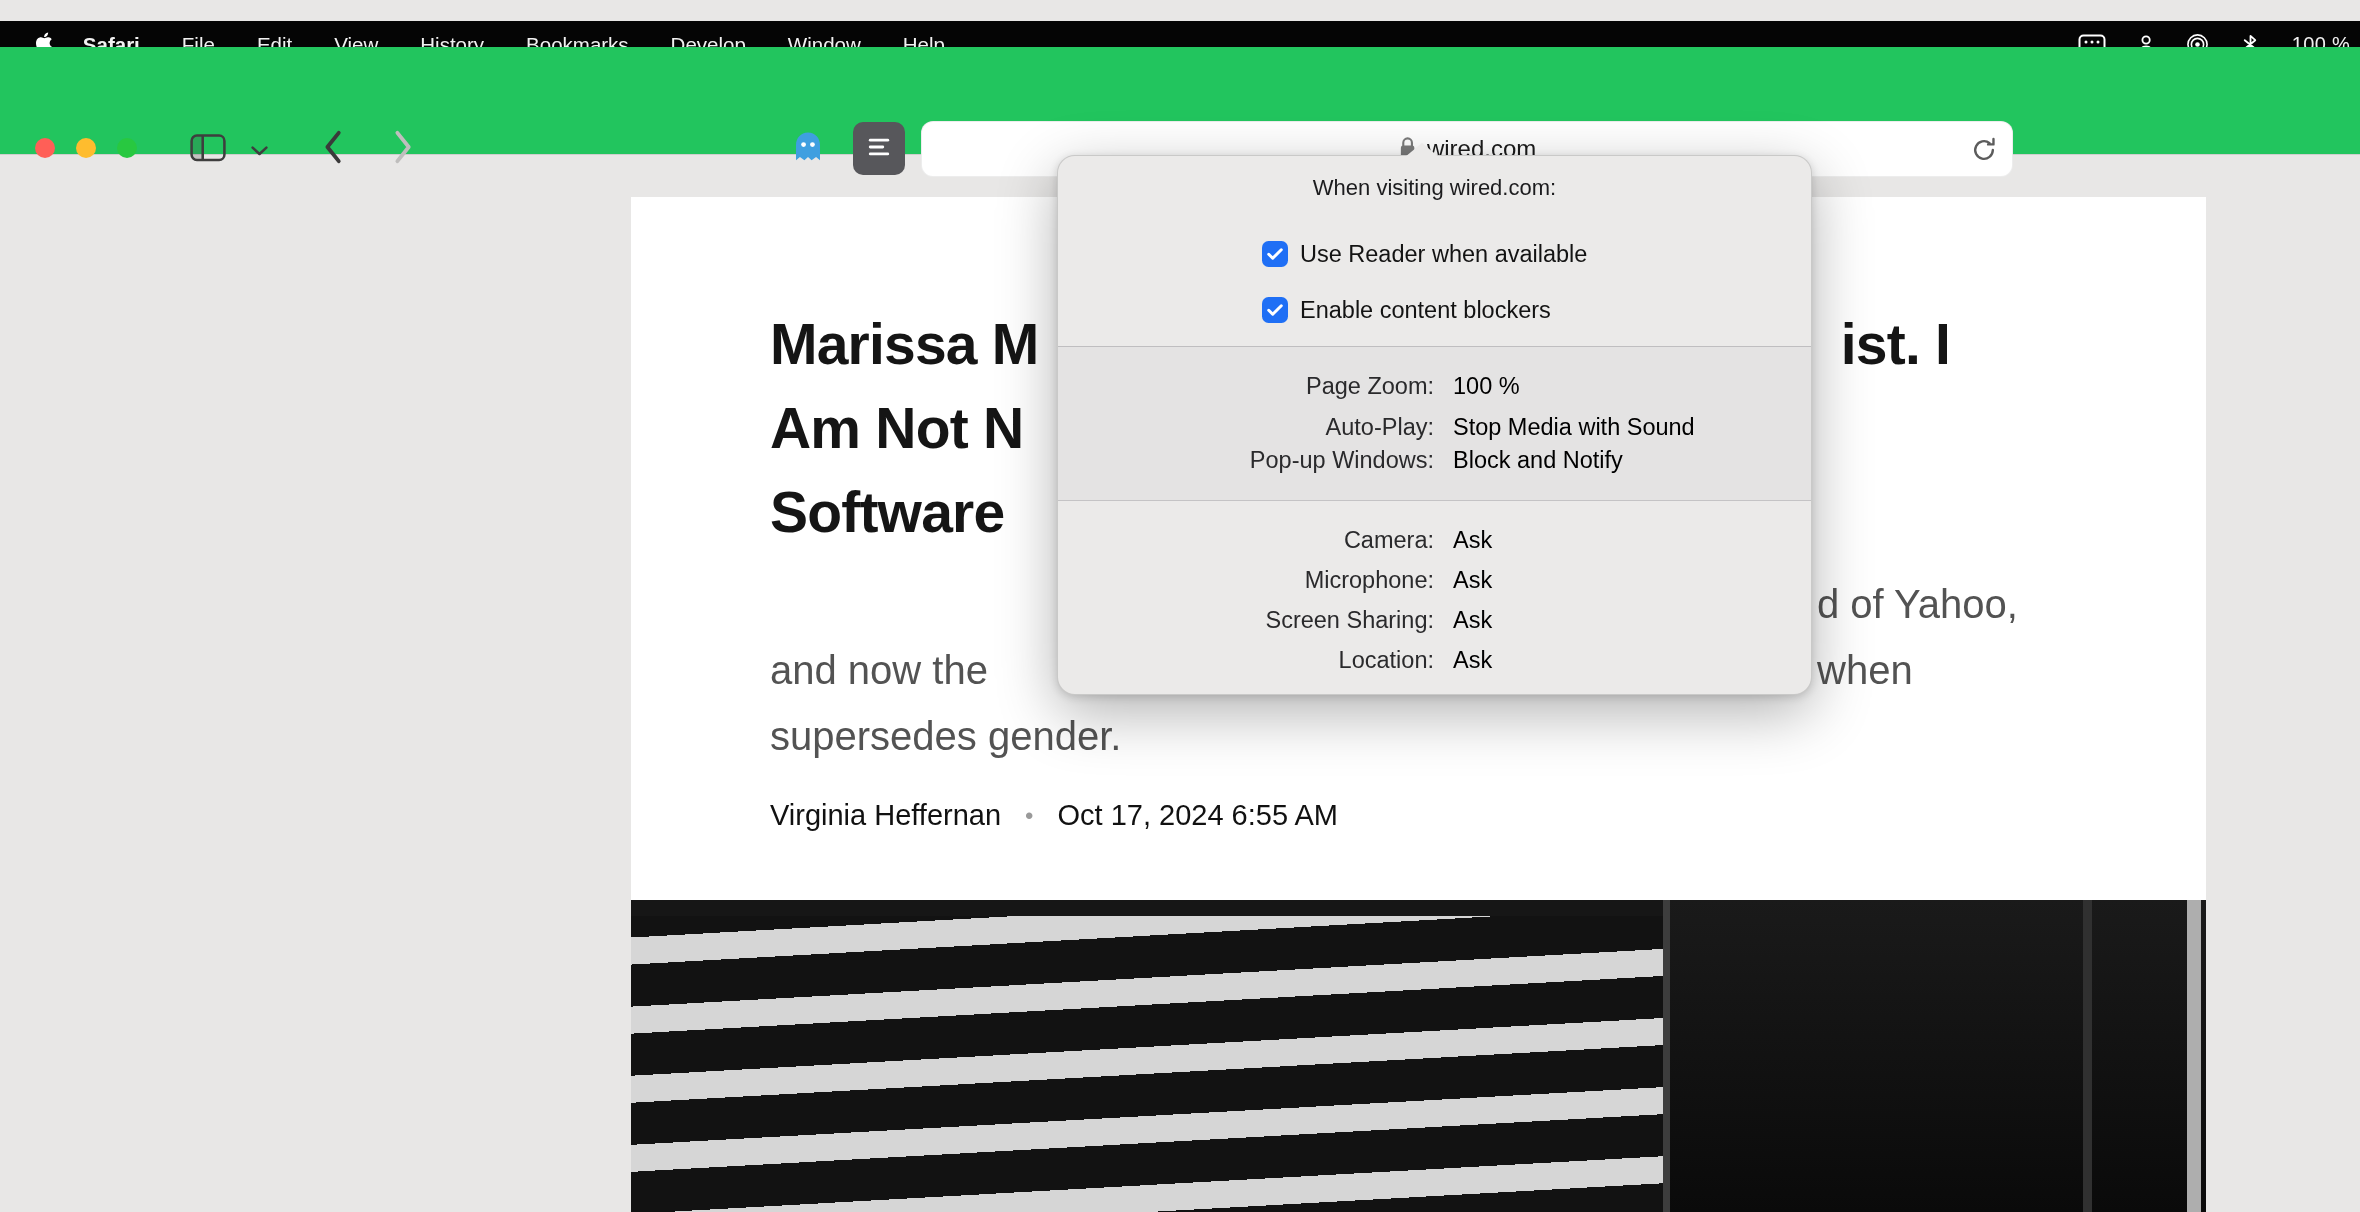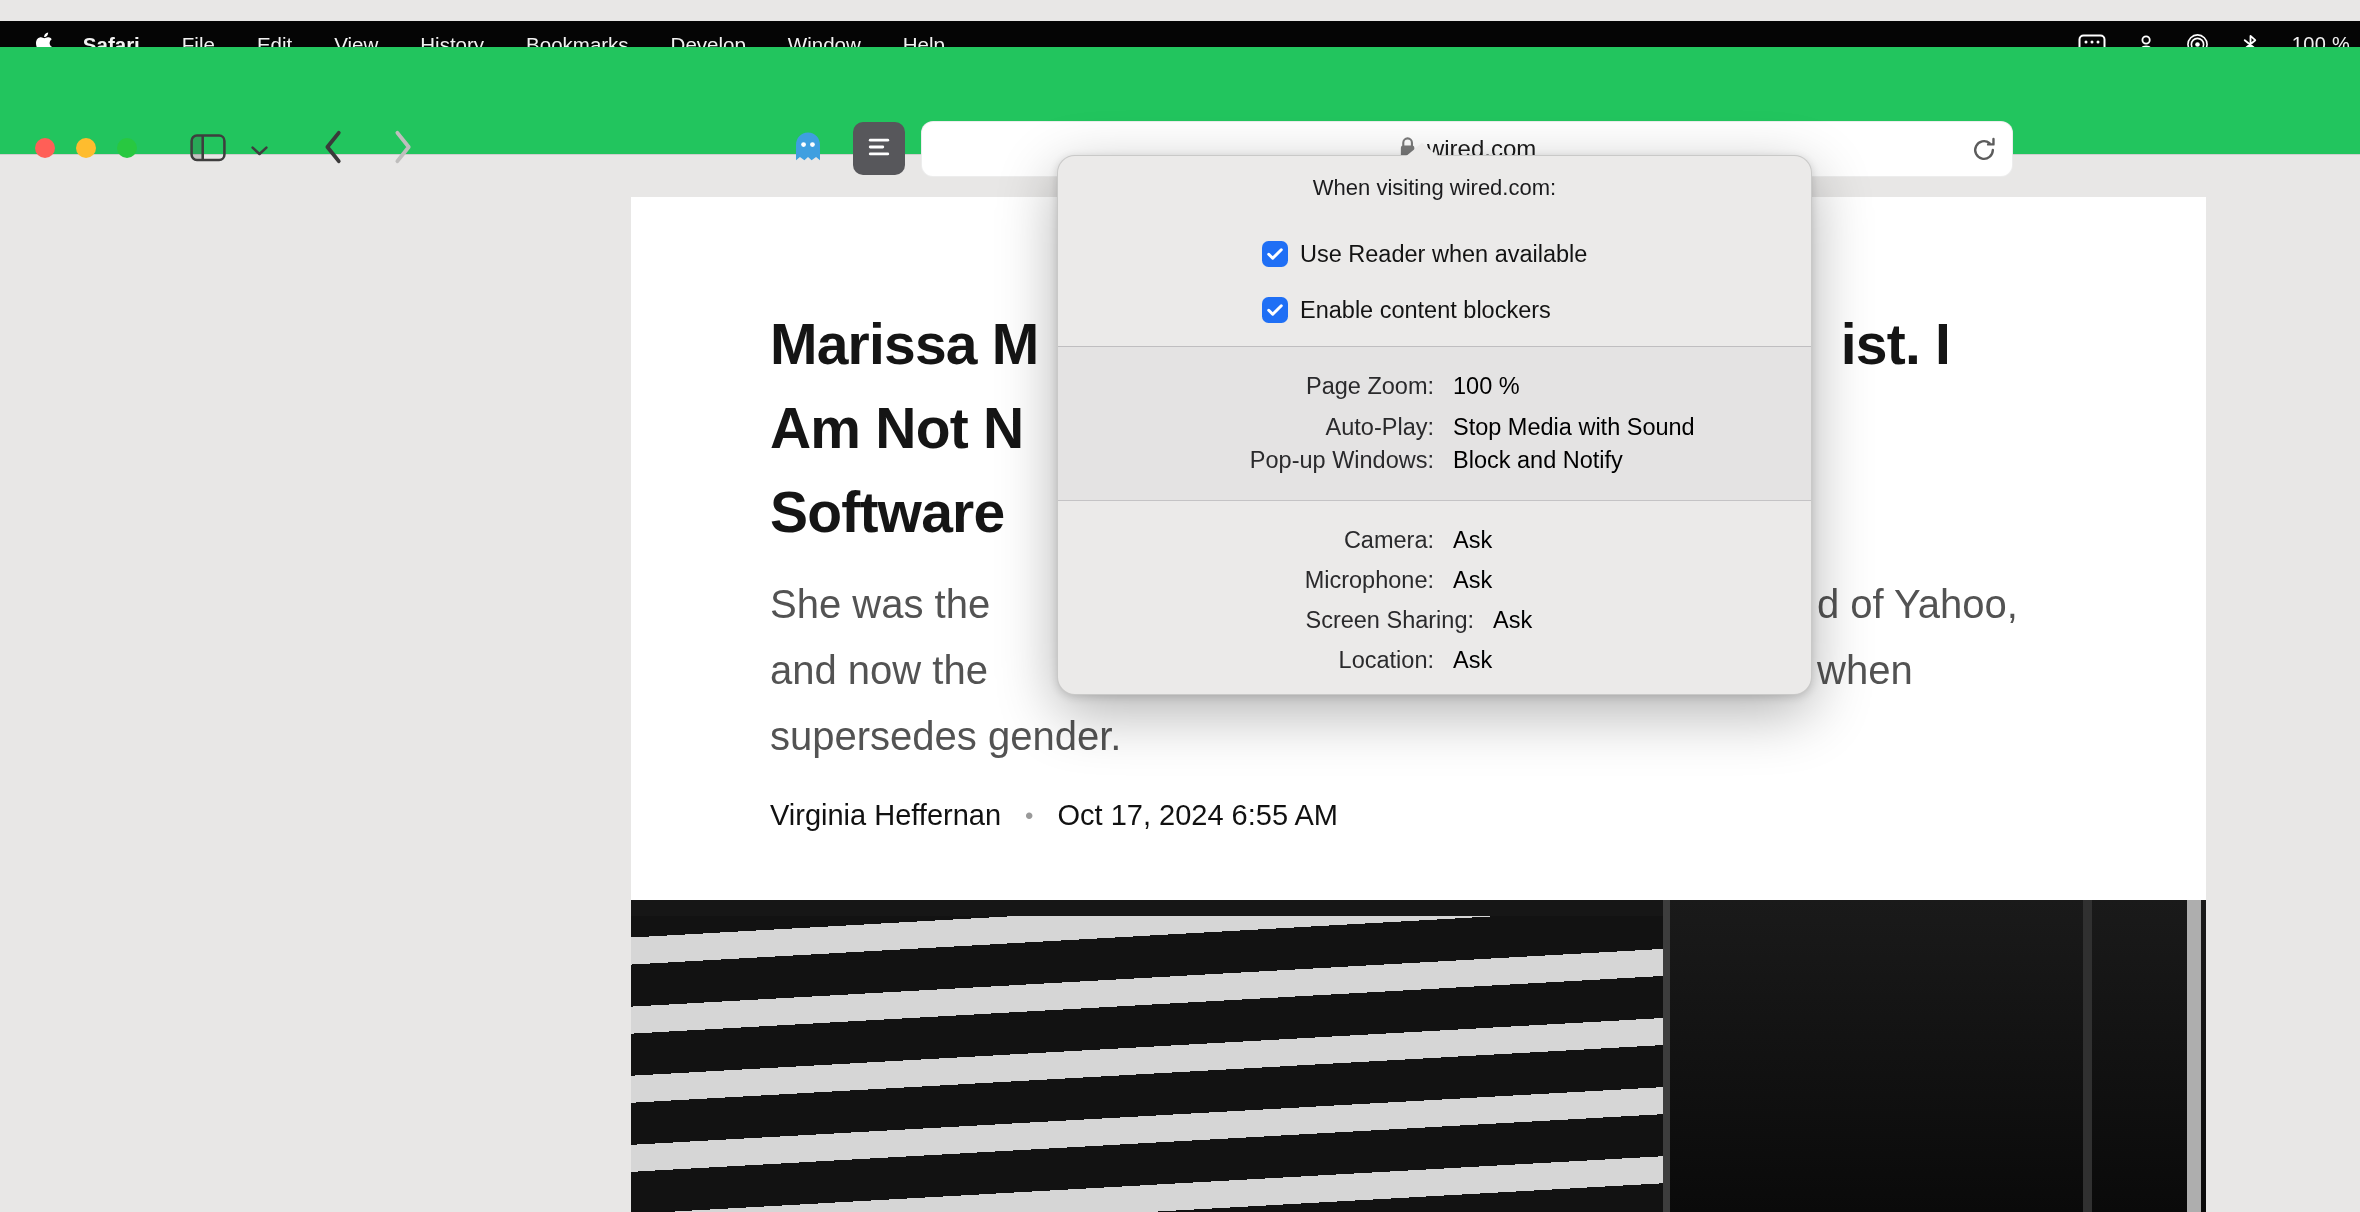--- a/index.html
+++ b/index.html
@@ -239,21 +239,20 @@
     <div class="headline-line">
       <span>Am Not N</span>
       <span></span>
     </div>
     <div class="headline-line">
       <span>Software</span>
       <span></span>
     </div>
   </div>
 
-  <span class="sub-frag" style="left:139px; top:379px;">She was the</span>
   <span class="sub-frag" style="left:1186px; top:379px;">d of Yahoo,</span>
   <span class="sub-frag" style="left:139px; top:445px;">and now the</span>
   <span class="sub-frag" style="left:1186px; top:445px;">when</span>
   <span class="sub-frag" style="left:139px; top:511px;">supersedes gender.</span>
 
   <div class="byline">
     <span>Virginia Heffernan</span>
     <span class="dot">•</span>
     <span>Oct 17, 2024 6:55 AM</span>
   </div>
@@ -311,21 +310,21 @@
   <div class="divider" style="top:344px;"></div>
 
   <div class="pop-row" style="top:364px;">
     <span class="pop-label">Camera:</span>
     <span class="pop-value">Ask</span>
   </div>
   <div class="pop-row" style="top:404px;">
     <span class="pop-label">Microphone:</span>
     <span class="pop-value">Ask</span>
   </div>
-  <div class="pop-row" style="top:444px;margin-left:40px;">
+  <div class="pop-row" style="top:444px;">
     <span class="pop-label">Screen Sharing:</span>
     <span class="pop-value">Ask</span>
   </div>
   <div class="pop-row" style="top:484px;">
     <span class="pop-label">Location:</span>
     <span class="pop-value">Ask</span>
   </div>
 </div>
 
 </body></html>

